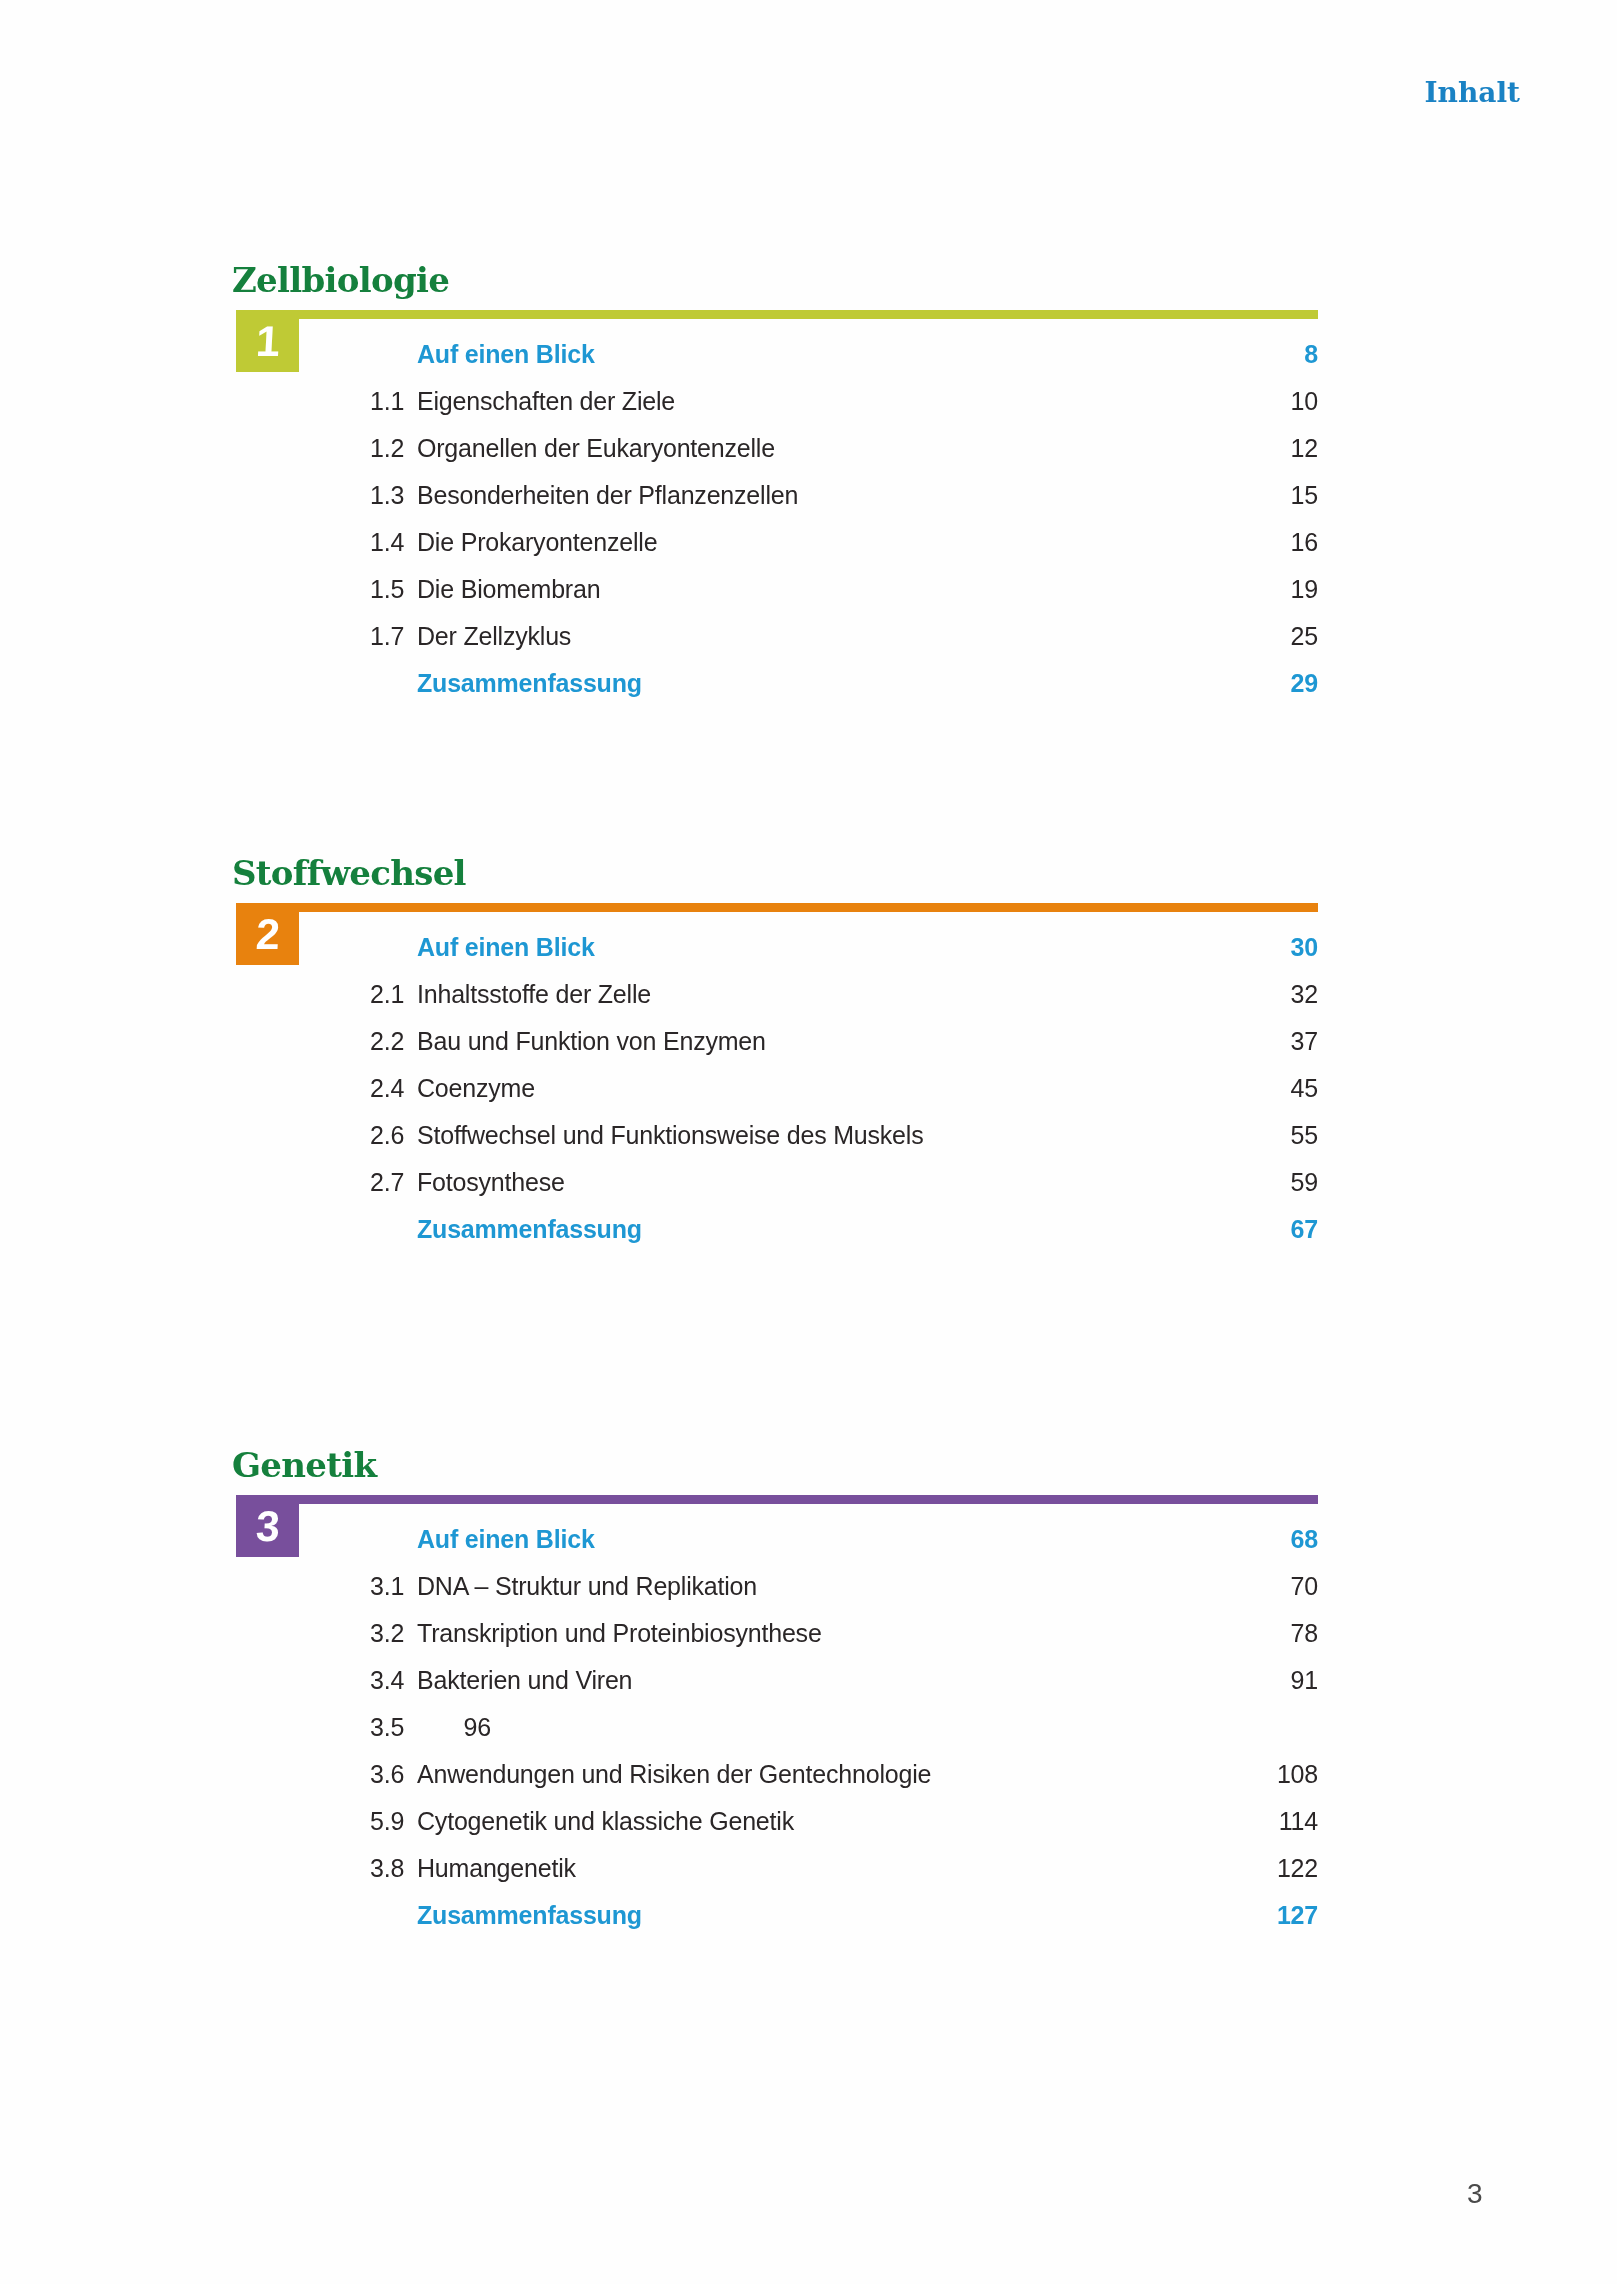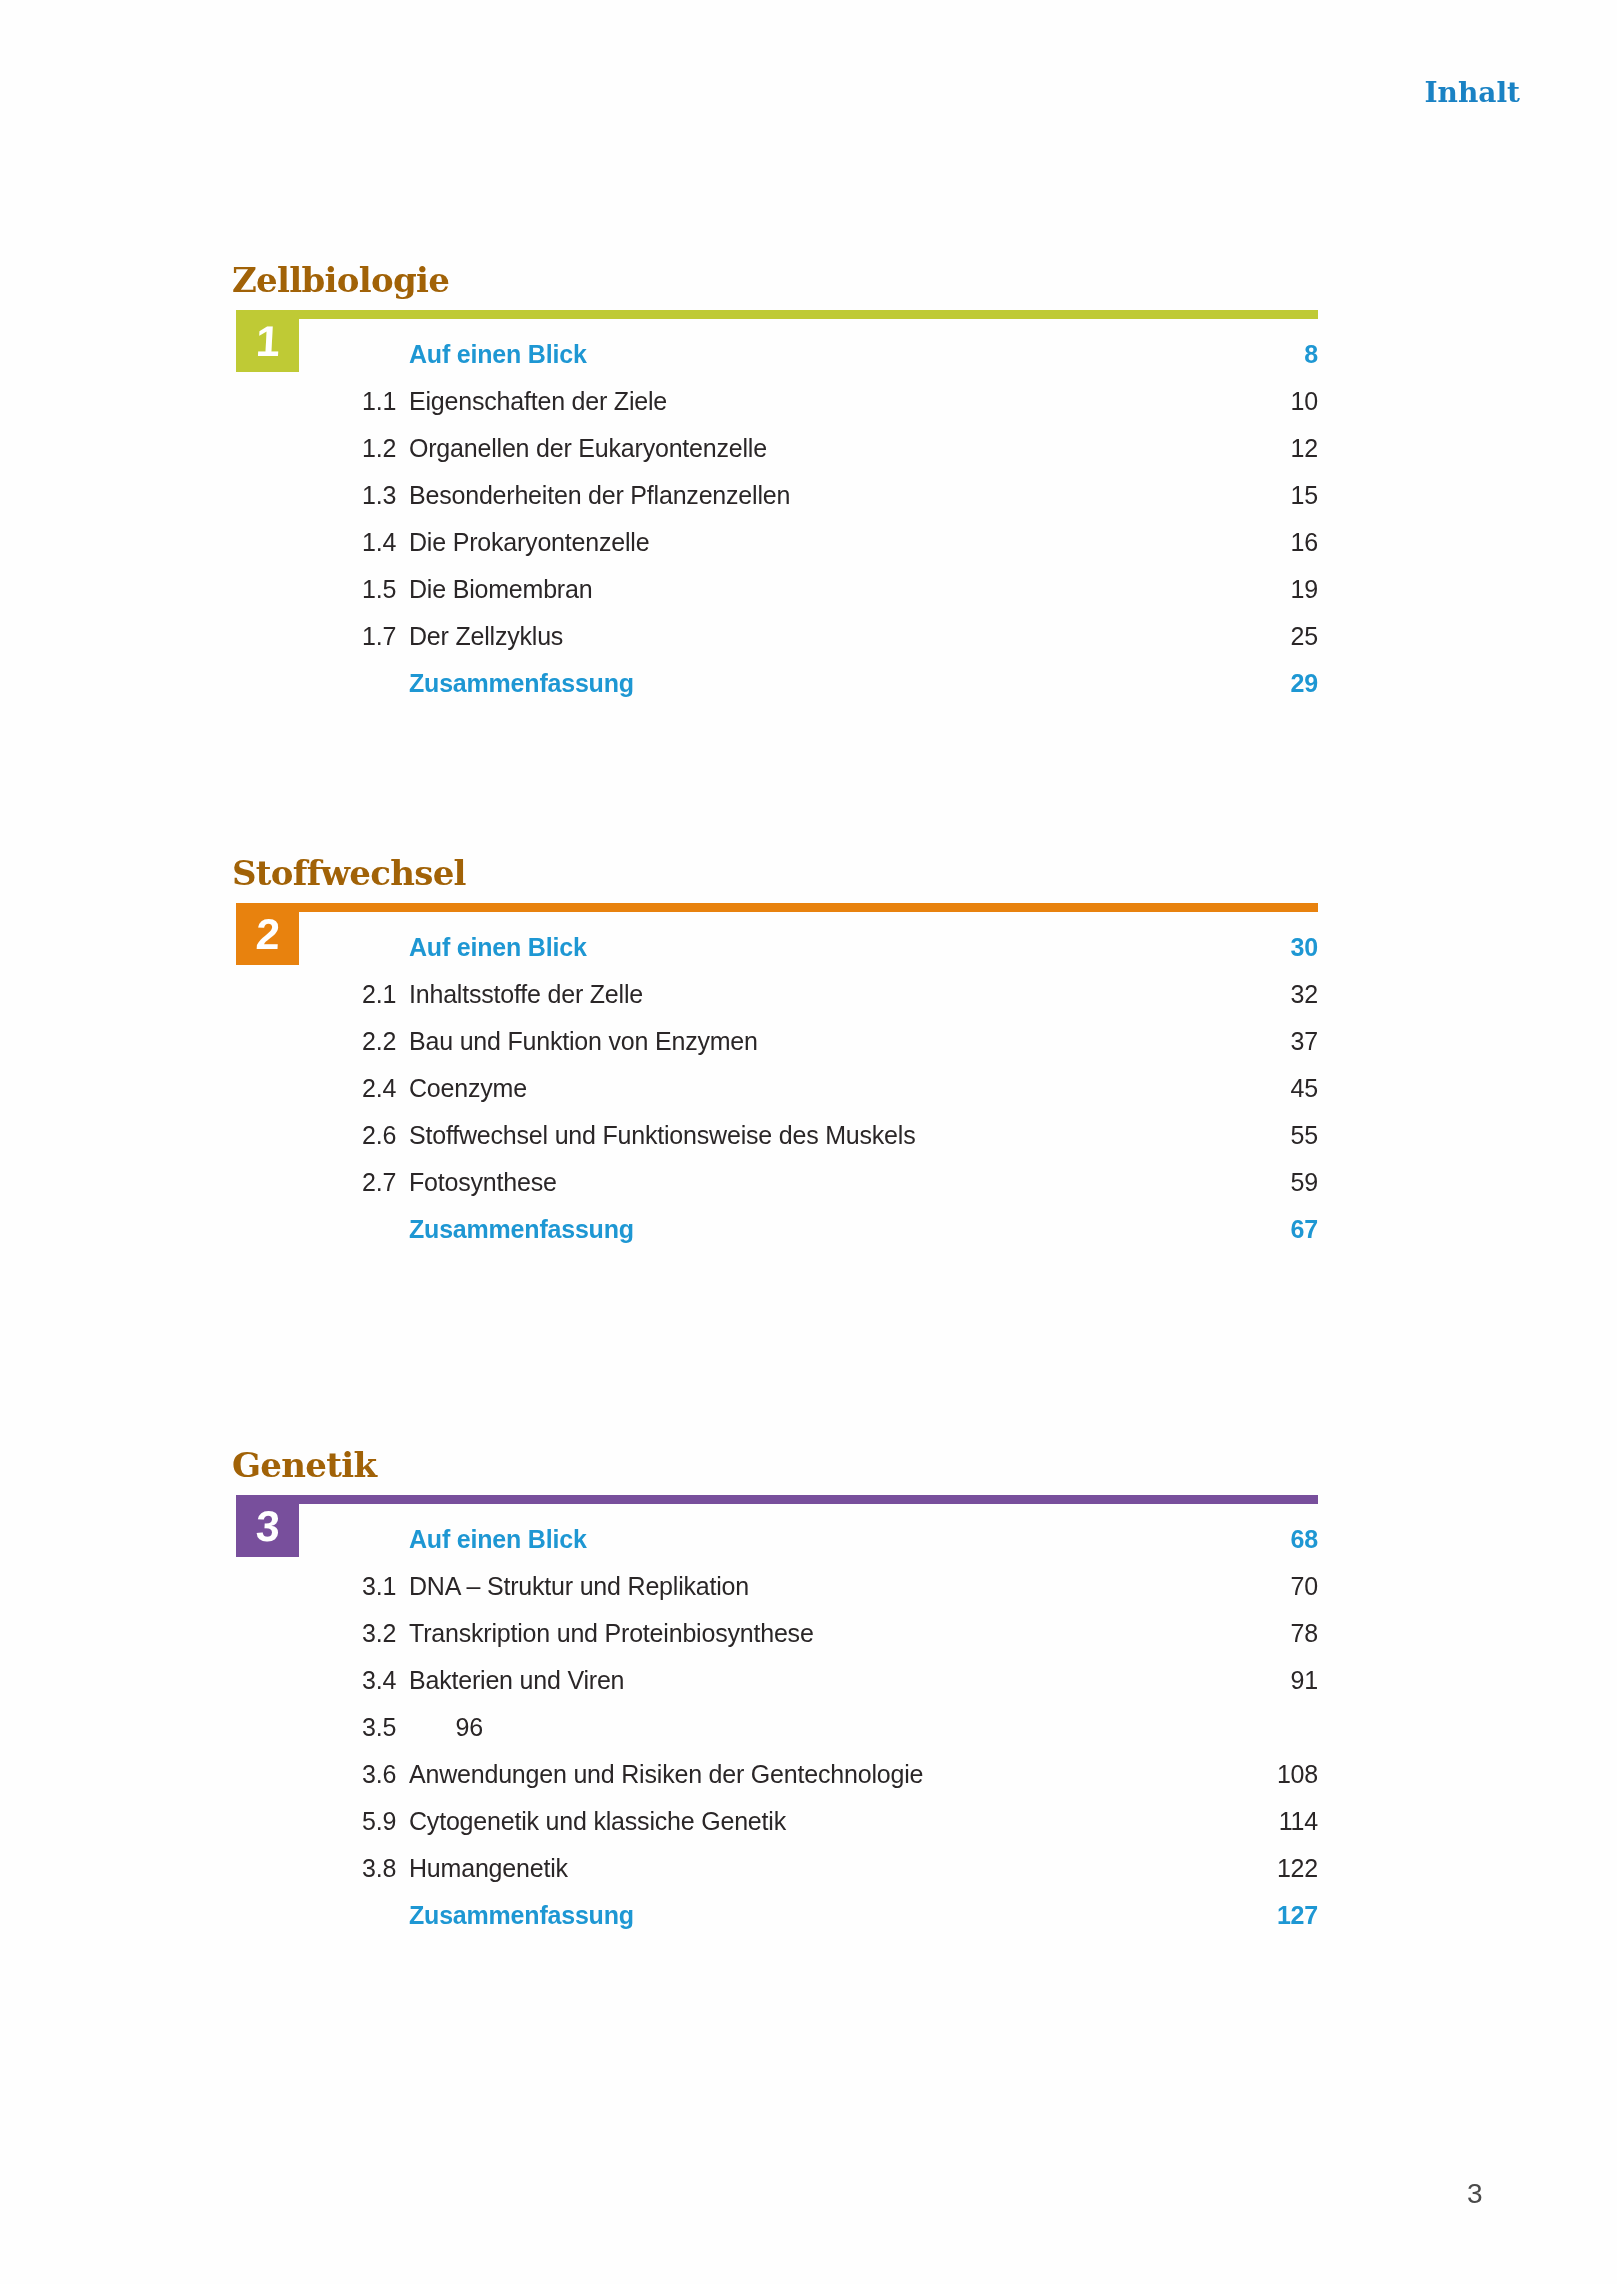--- a/index.html
+++ b/index.html
@@ -37,21 +37,21 @@
   .section-title {
     position: absolute;
     top: 0;
     left: -4px;
     margin: 0;
     font-family: "DejaVu Serif", serif;
     font-weight: bold;
     font-size: 34px;
     line-height: 35px;
     letter-spacing: -0.7px;
-    color: #a16207;
+    color: #15803d;
   }
 
   .section-rule {
     position: absolute;
     top: 47px;
     left: 0;
     width: 100%;
     height: 8.8px;
   }
 
@@ -69,21 +69,21 @@
     color: #ffffff;
     font-weight: bold;
     font-size: 43px;
     line-height: 43px;
     transform: skewX(-3deg);
   }
 
   .rows {
     position: absolute;
     top: 76px;
-    left: 126px;
+    left: 134px;
     right: 0;
   }
   .row {
     height: 47px;
     display: flex;
     align-items: flex-start;
     font-size: 25px;
     line-height: 30px;
     color: #2a2627;
     letter-spacing: -0.2px;

